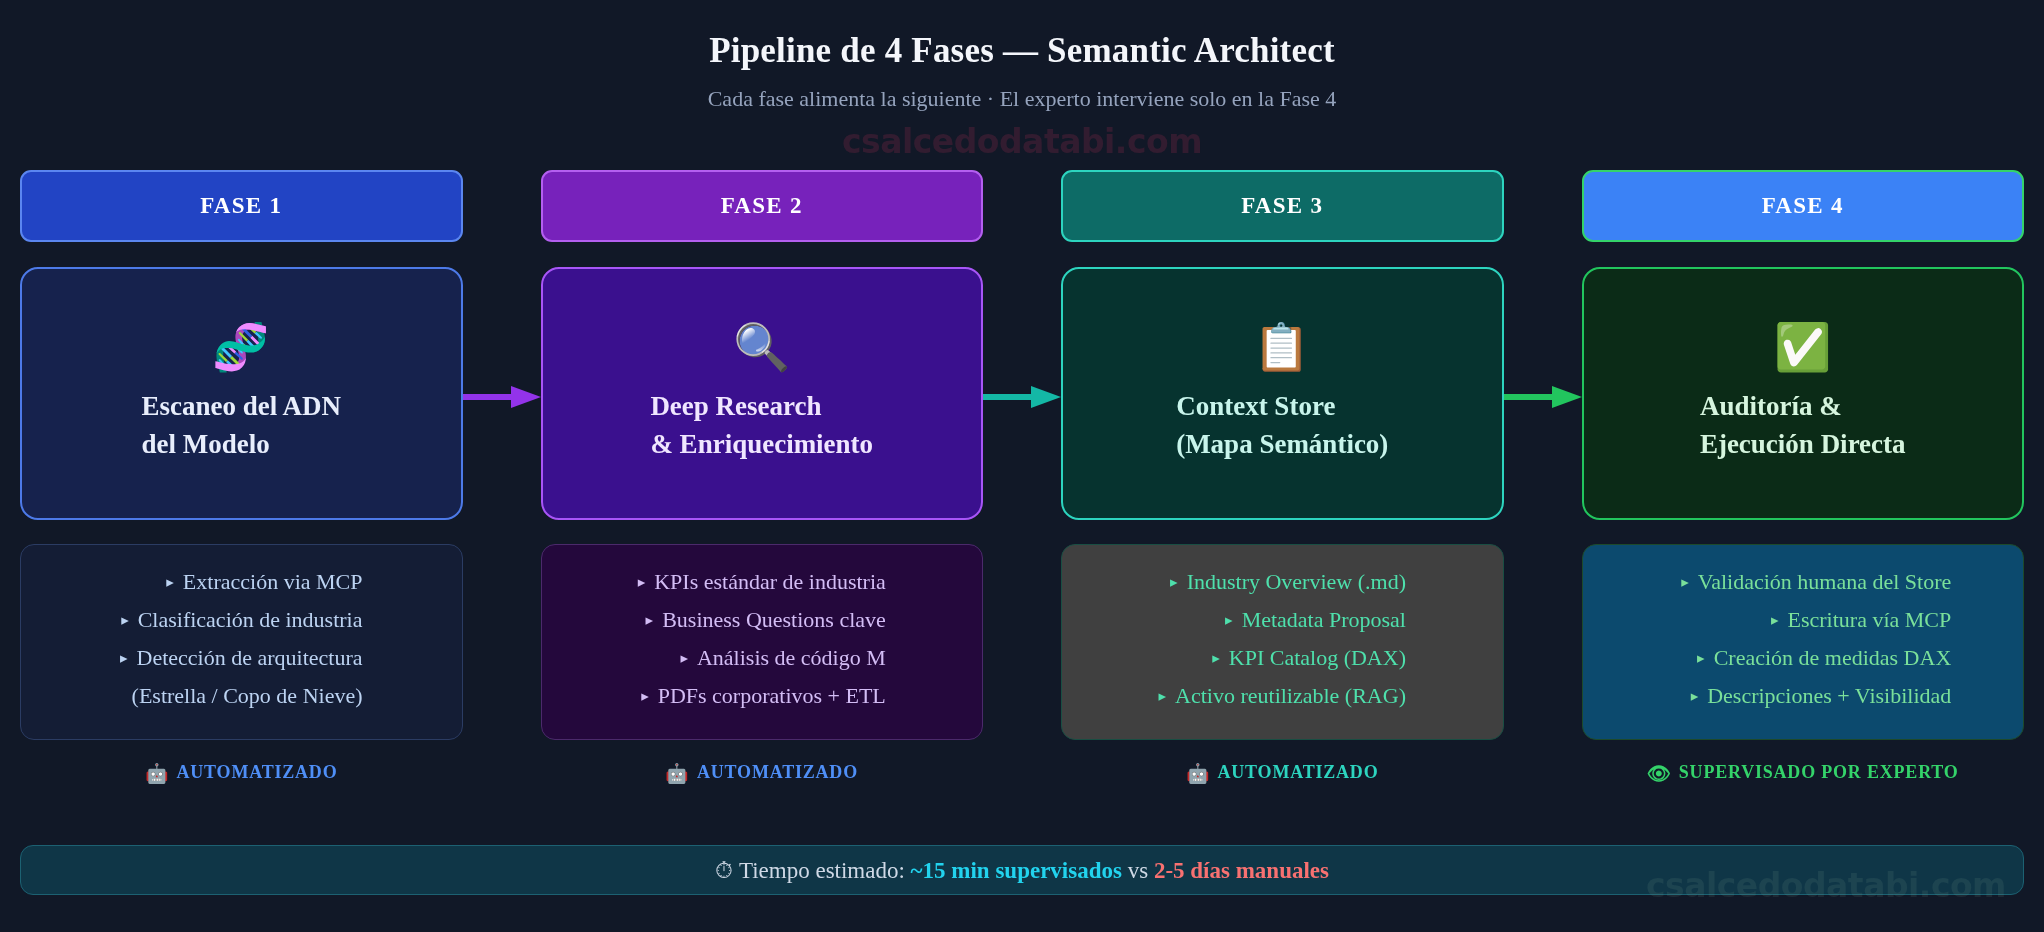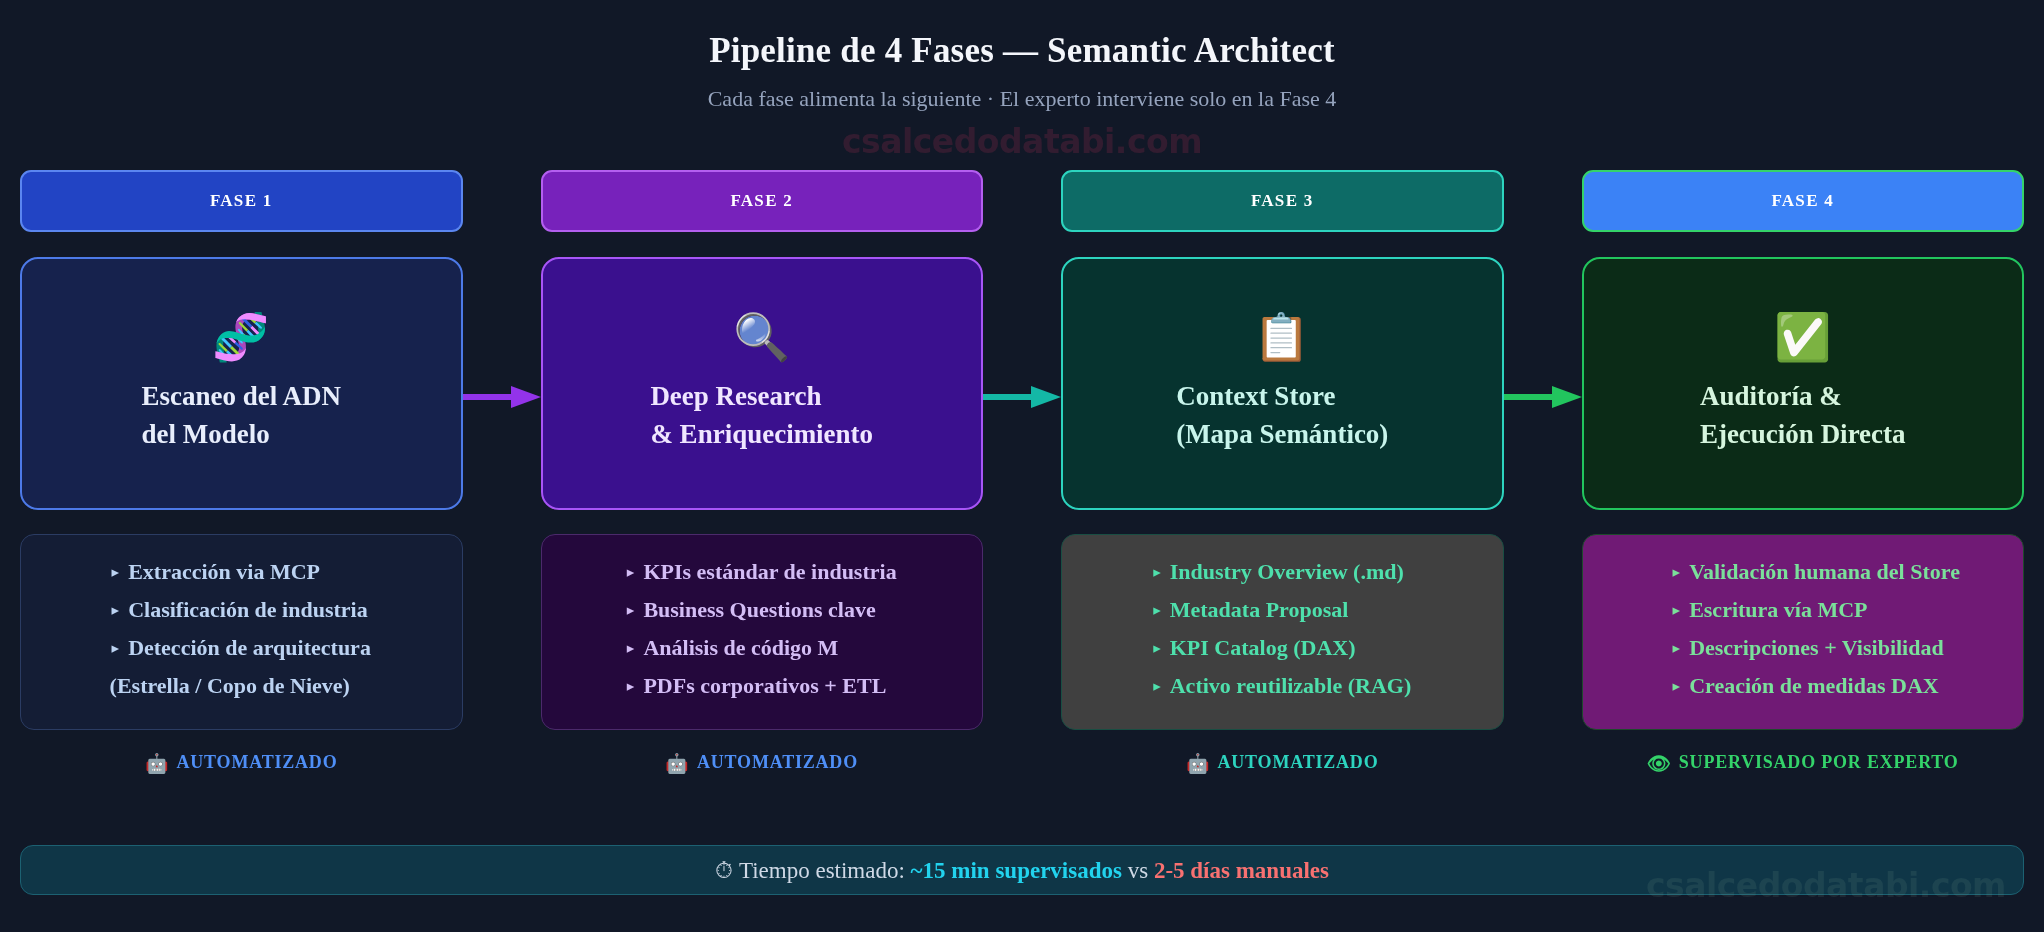--- a/index.html
+++ b/index.html
@@ -67,27 +67,27 @@
     top: 170px;
     left: 20px;
     width: 2004px;
     display: grid;
     grid-template-columns: repeat(4, 1fr);
     column-gap: 78px;
   }
   .col { position: relative; }
 
   .phase-head {
-    height: 62px;
+    height: 72px;
     border-radius: 11px;
     border: 2px solid;
     display: flex;
     align-items: center;
     justify-content: center;
-    font-size: 17px;
+    font-size: 23px;
     font-weight: bold;
     letter-spacing: 1.3px;
     color: #ffffff;
   }
 
   .card {
     margin-top: 25px;
     height: 253px;
     border-radius: 18px;
     border: 2px solid;
@@ -114,21 +114,21 @@
     margin-top: 24px;
     min-height: 172px;
     border-radius: 14px;
     border: 1px solid;
     padding: 22px 0 20px 0;
     display: flex;
     flex-direction: column;
     align-items: center;
     justify-content: flex-start;
   }
-  .bullets-inner { display: inline-block; text-align: left; font-weight: bold; }
+  .bullets-inner { display: inline-block; text-align: right; }
   .bullet {
     font-size: 22px;
     line-height: 1.36;
     margin-bottom: 8px;
     white-space: nowrap;
   }
   .bullet .mk { margin-right: 9px; font-size: 15px; vertical-align: 2px; }
   .bullet.cont { padding-left: 0; text-indent: -2px; }
 
   .status {
@@ -248,26 +248,26 @@
         </div>
         <div class="status" style="color: rgb(45, 212, 191);"><span class="emo">🤖</span><span>AUTOMATIZADO</span></div>
       </div>
       <div class="col">
         <div class="phase-head" style="background: #3b82f6; border-color: rgb(52, 211, 106);">FASE 4</div>
         <div class="card" style="background: rgb(11, 43, 23); border-color: rgb(34, 197, 94);">
           <div class="card-icon">✅</div>
           <div class="card-title" style="color: rgb(214, 245, 222);">Auditoría &amp;
 Ejecución Directa</div>
         </div>
-        <div class="bullets" style="background: #701a75; border-color: rgb(29, 74, 43); color: rgb(122, 224, 154); padding-left: 27px;">
+        <div class="bullets" style="background: #0c4a6e; border-color: rgb(29, 74, 43); color: rgb(122, 224, 154); padding-left: 27px;">
           <div class="bullets-inner">
             <div class="bullet"><span class="mk">▸</span><span>Validación humana del Store</span></div>
             <div class="bullet"><span class="mk">▸</span><span>Escritura vía MCP</span></div>
+            <div class="bullet"><span class="mk">▸</span><span>Creación de medidas DAX</span></div>
             <div class="bullet"><span class="mk">▸</span><span>Descripciones + Visibilidad</span></div>
-            <div class="bullet"><span class="mk">▸</span><span>Creación de medidas DAX</span></div>
           </div>
         </div>
         <div class="status" style="color: rgb(52, 211, 106);"><span class="emo">👁</span><span>SUPERVISADO POR EXPERTO</span></div>
       </div>
     </div>
 
   <div class="footer">
     <div class="footer-text">
       <span class="emo">⏱</span><span>Tiempo estimado: </span><span class="hl-cyan">~15 min supervisados</span><span> vs </span><span class="hl-red">2-5 días manuales</span>
     </div>

